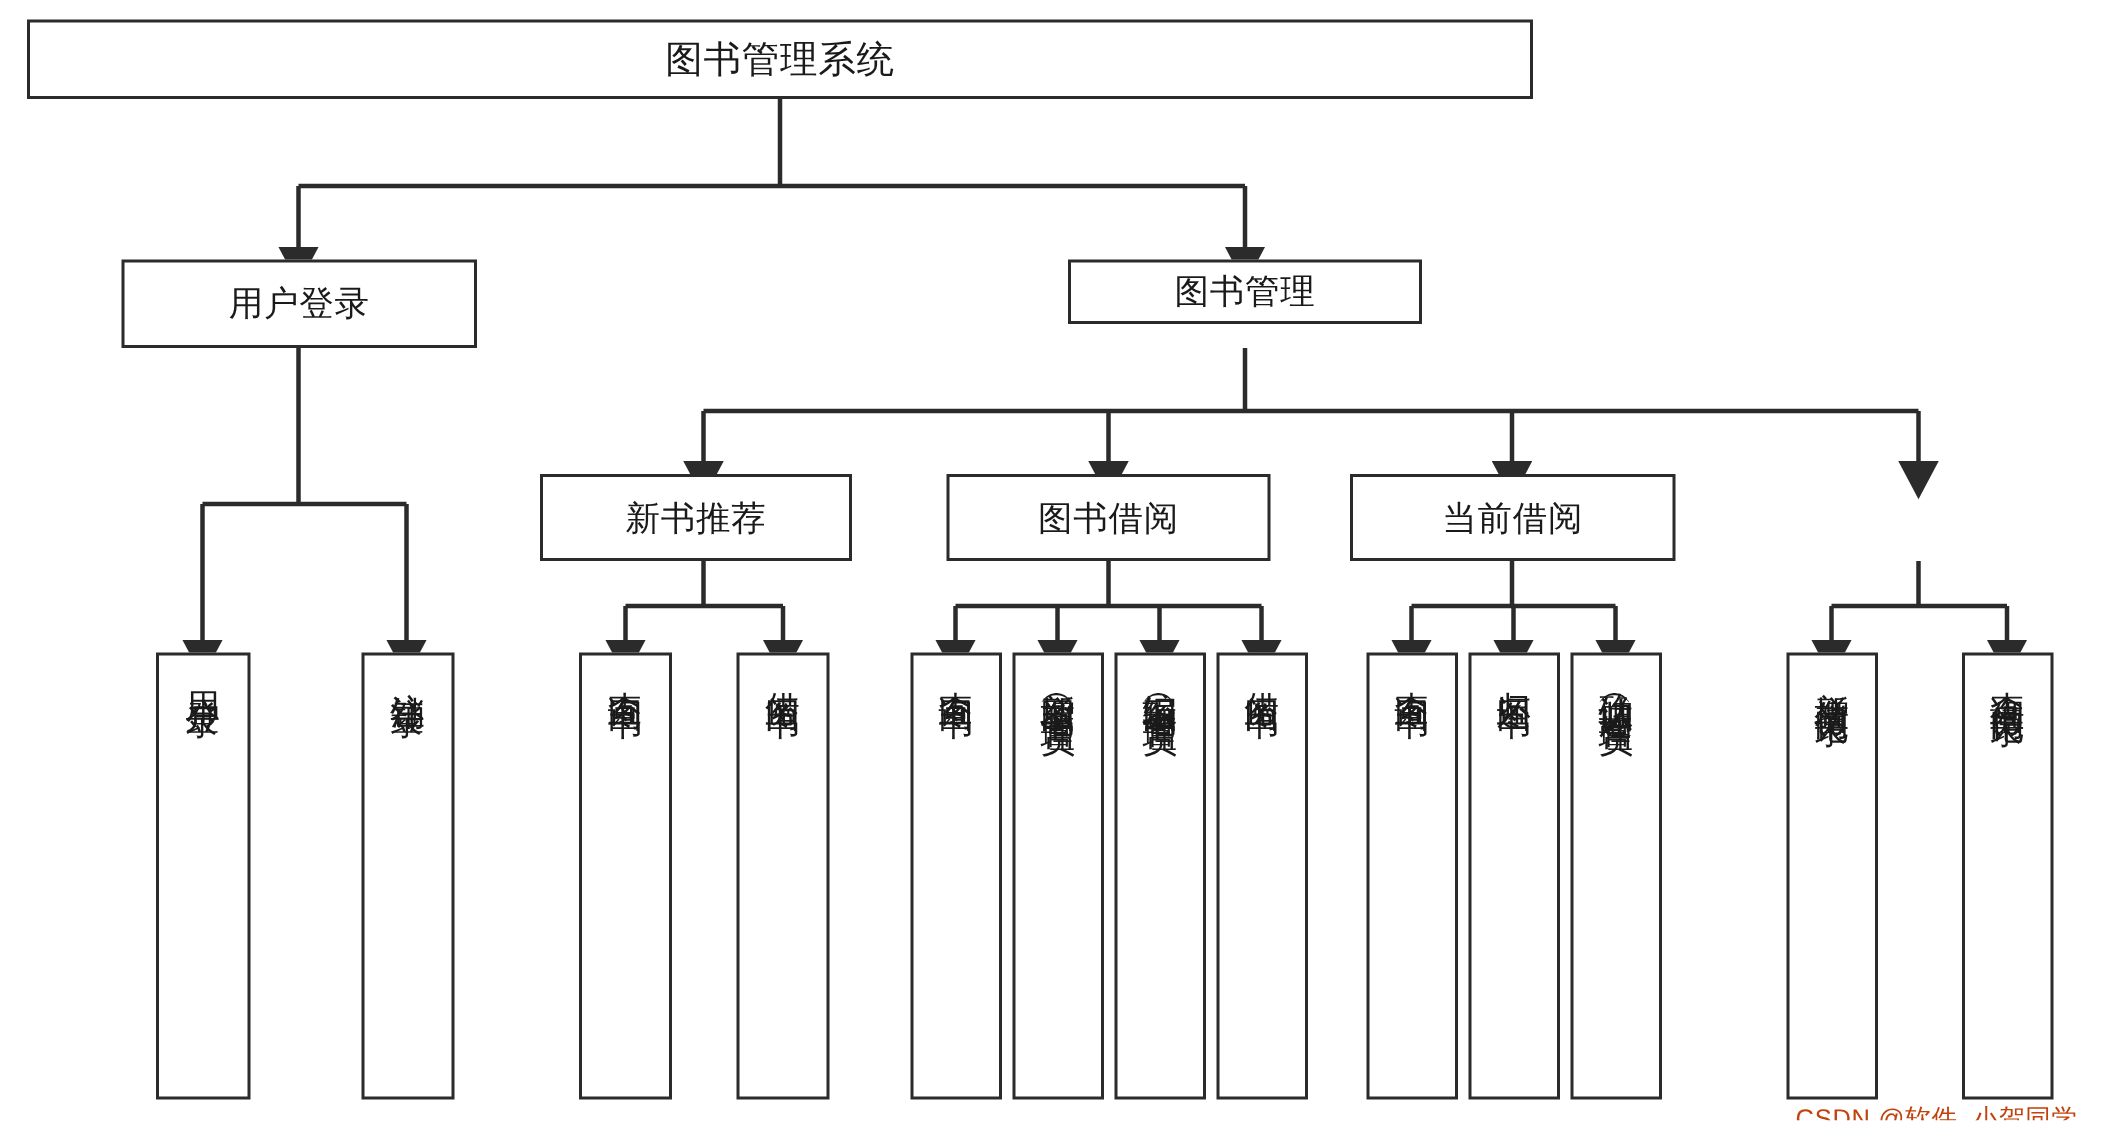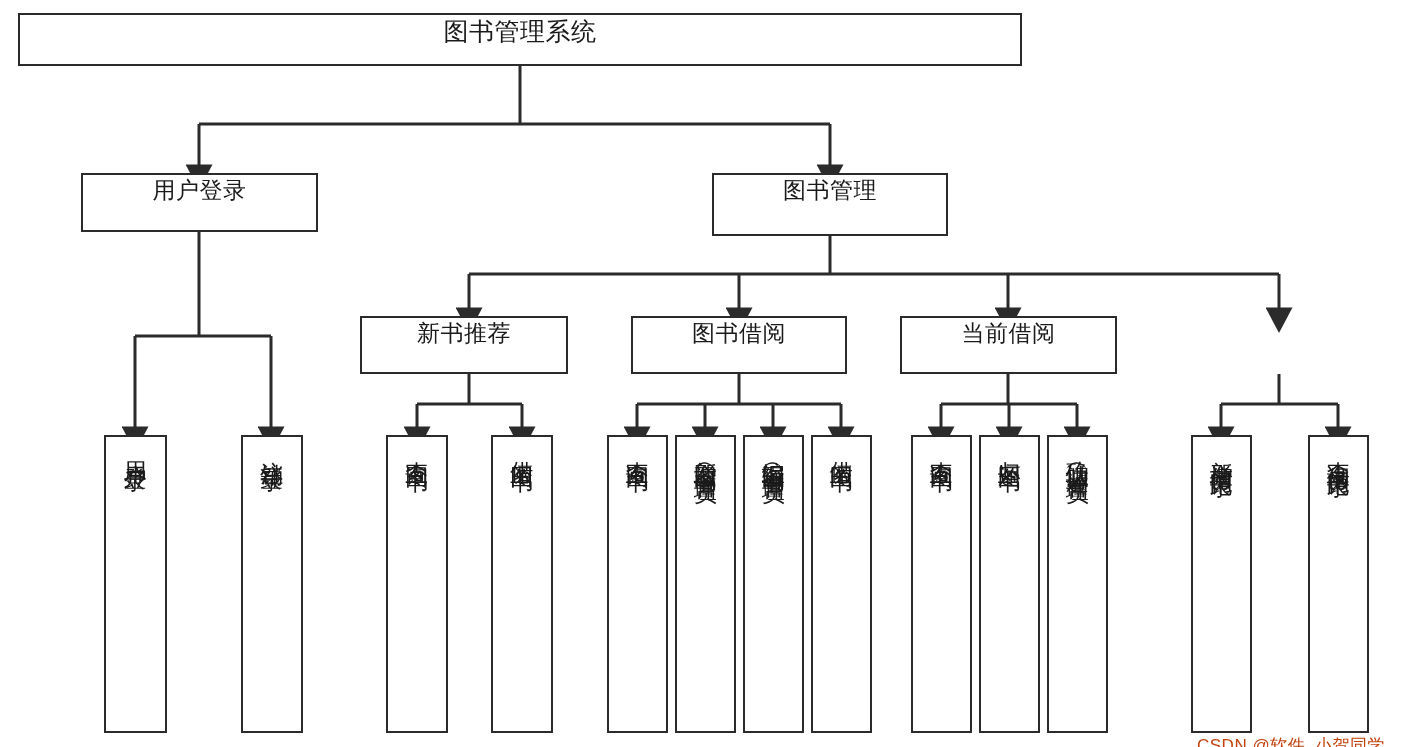--- a/index.html
+++ b/index.html
@@ -23,20 +23,21 @@
     top: 0;
     width: 1405px;
     height: 747px;
   }
   .node {
     position: absolute;
     box-sizing: border-box;
     background: #ffffff;
     border: 2px solid #2b2b2b;
     display: flex;
+    align-items: center;
     justify-content: center;
     color: #1a1a1a;
   }
   .node-label {
     display: block;
     text-align: center;
     letter-spacing: 0.5px;
   }
   .node.horiz .node-label {
     writing-mode: horizontal-tb;
@@ -124,21 +125,21 @@
   </svg>
 
   <div class="node horiz" style="left:18px; top:13px; width:1004px; height:53px;">
     <span class="node-label t-root">图书管理系统</span>
   </div>
 
   <div class="node horiz" style="left:81px; top:173px; width:237px; height:59px;">
     <span class="node-label t-lvl2">用户登录</span>
   </div>
 
-  <div class="node horiz" style="left:712px; top:173px; width:236px; height:63px;">
+  <div class="node horiz" style="left:712px; top:173px; width:236px; height:43px;">
     <span class="node-label t-lvl2">图书管理</span>
   </div>
 
   <div class="node horiz" style="left:360px; top:316px; width:208px; height:58px;">
     <span class="node-label t-lvl3">新书推荐</span>
   </div>
 
   <div class="node horiz" style="left:631px; top:316px; width:216px; height:58px;">
     <span class="node-label t-lvl3">图书借阅</span>
   </div>

